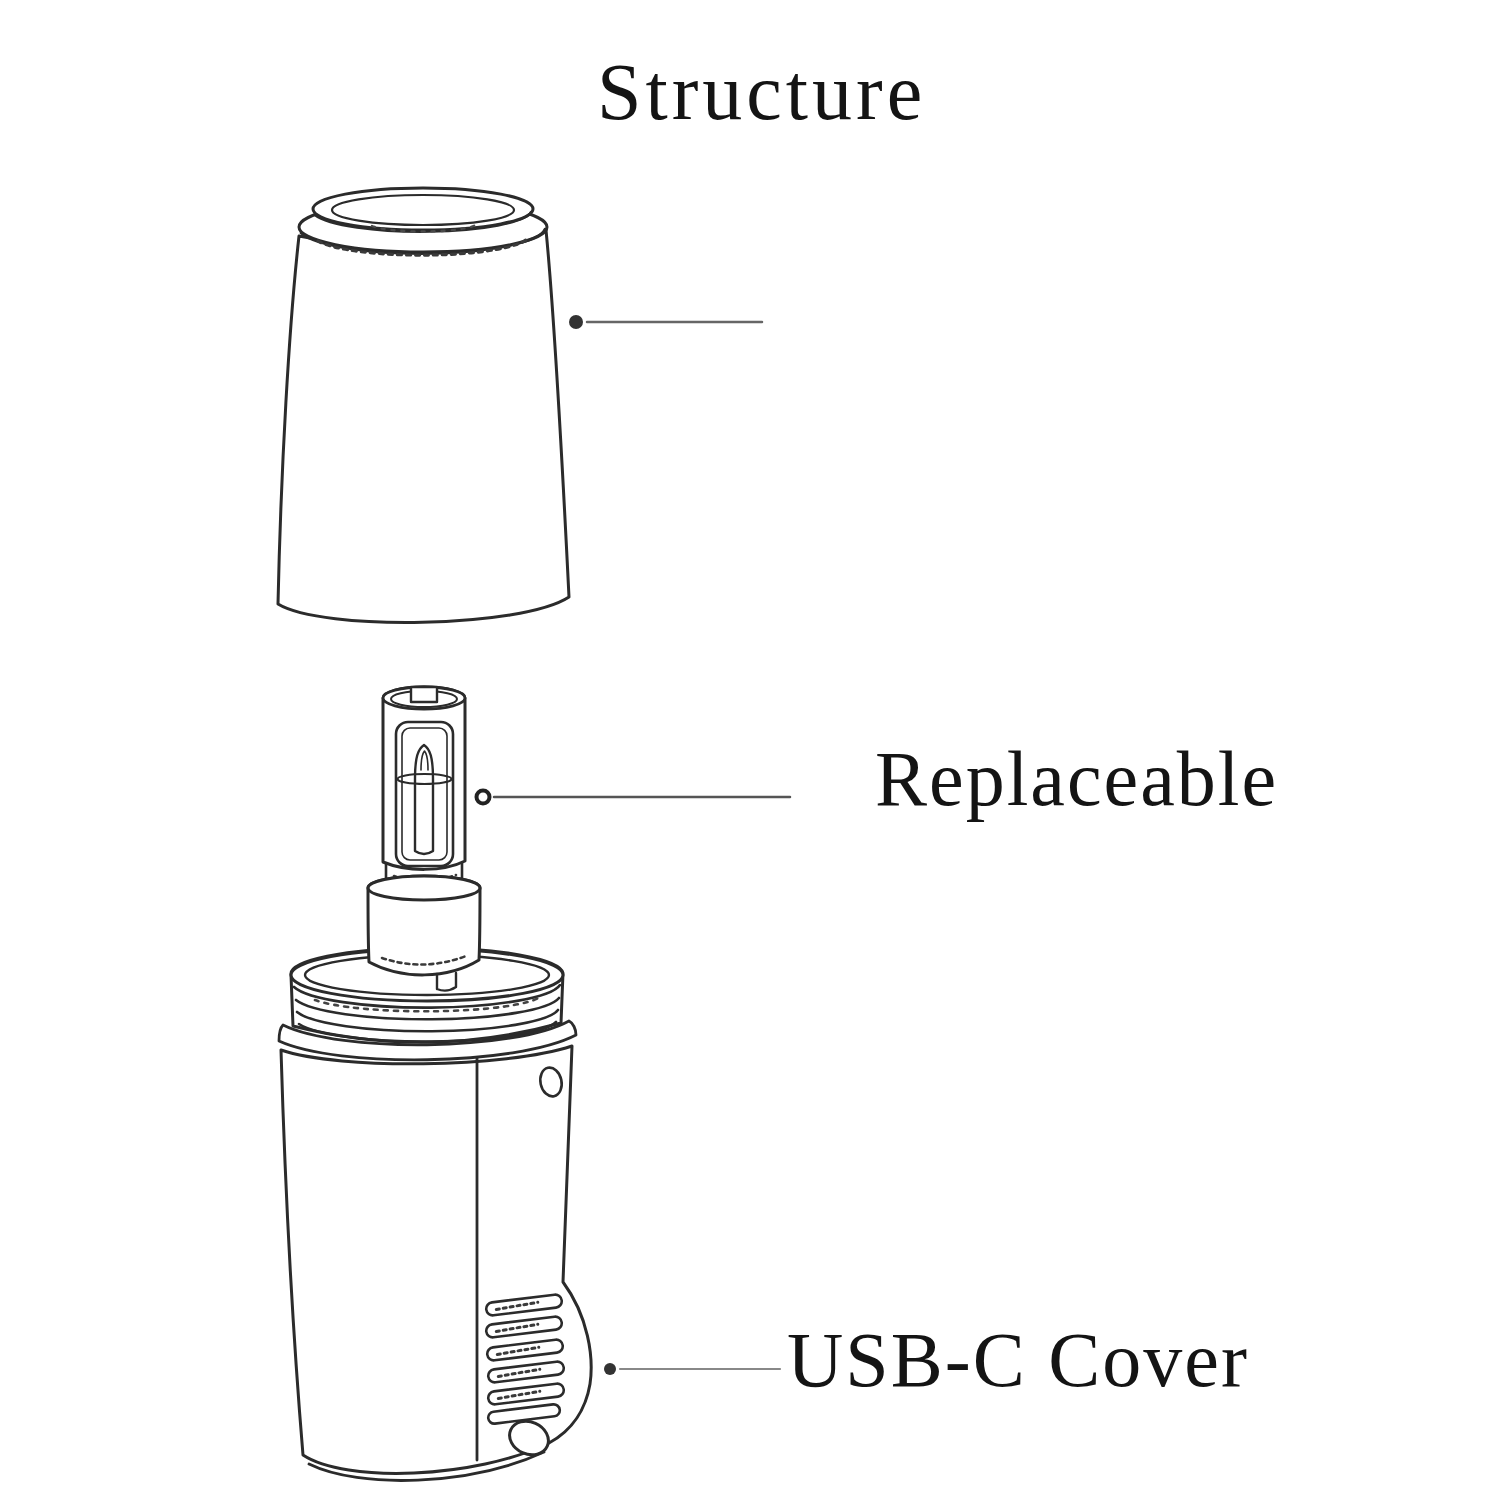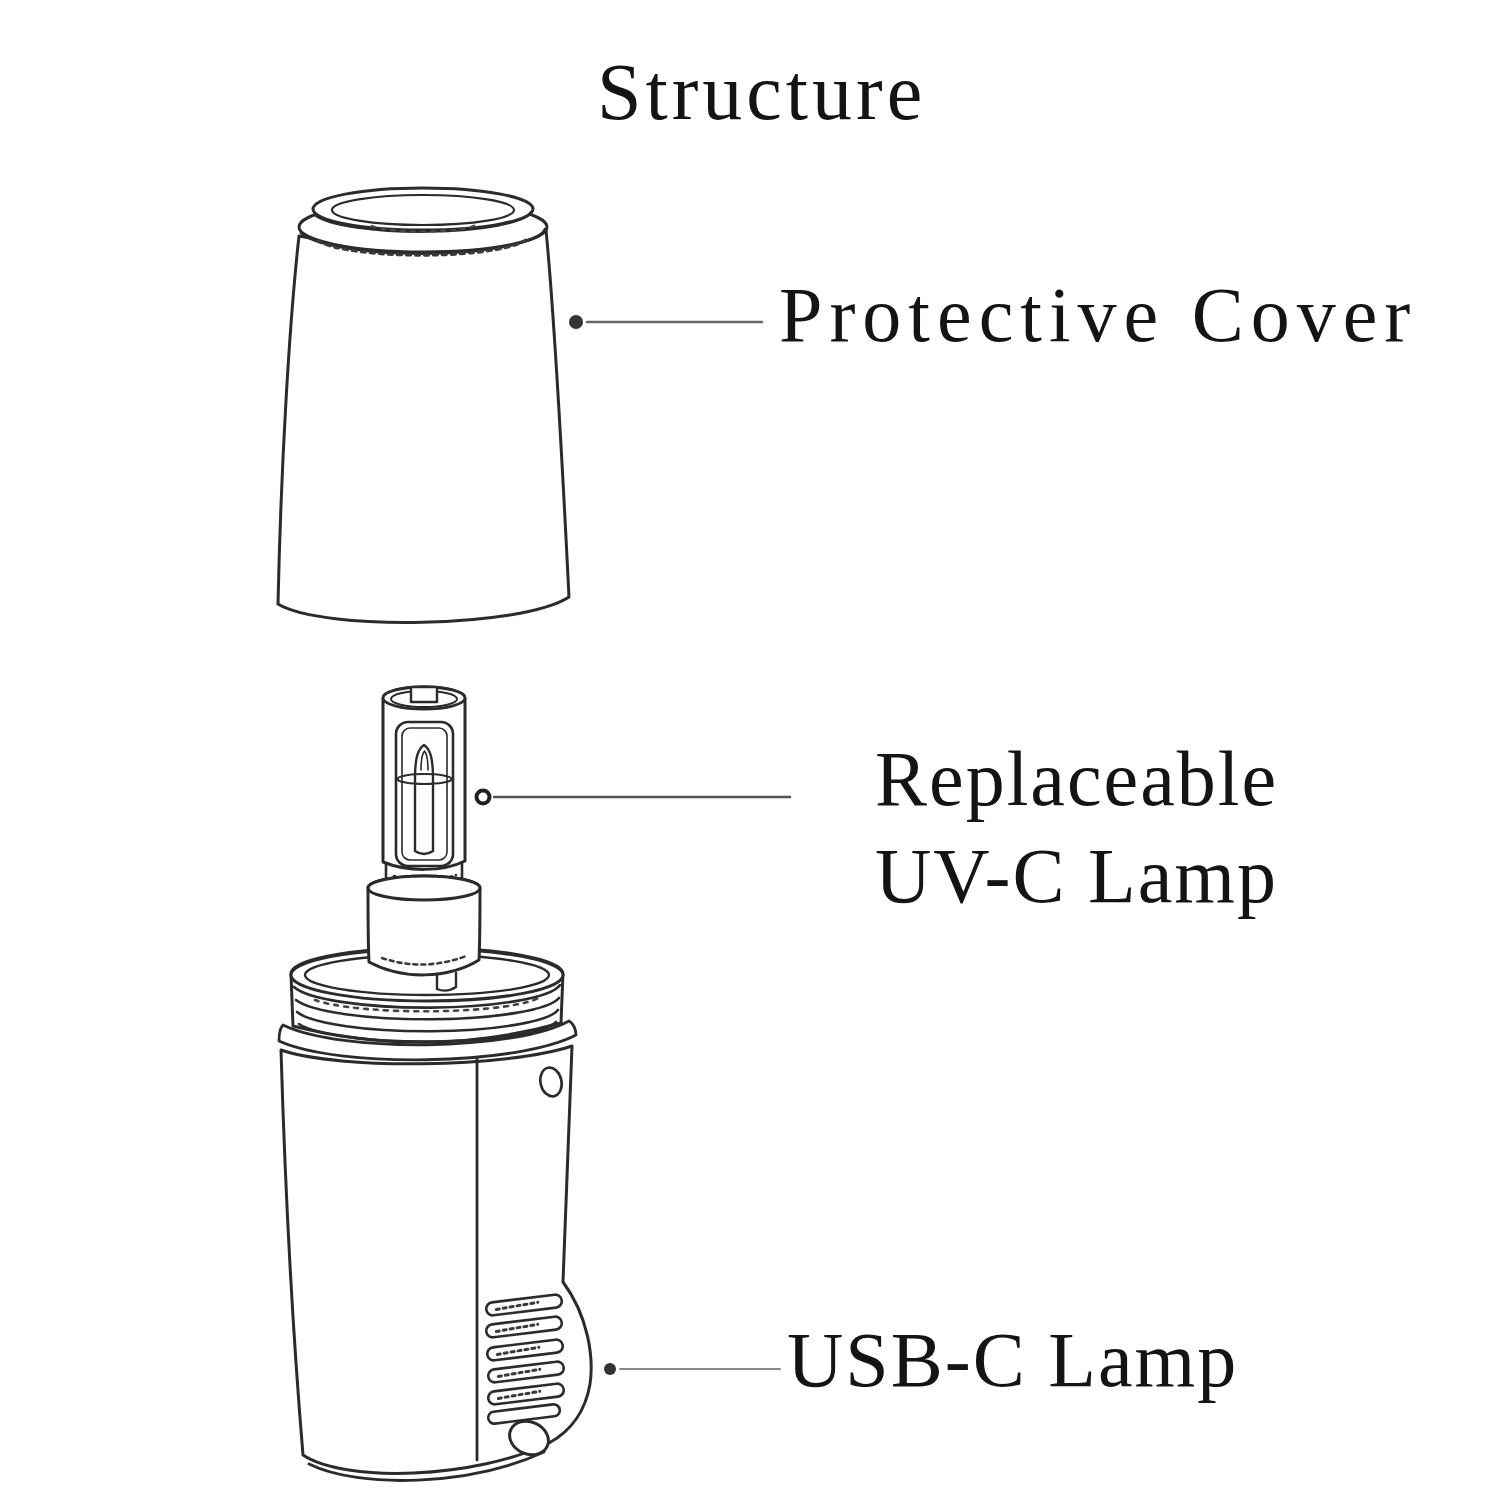--- a/index.html
+++ b/index.html
@@ -159,22 +159,20 @@
       </g>
       <g>
         <circle cx="610" cy="1369" r="6" fill="#333333"></circle>
         <line x1="620" y1="1369" x2="780" y2="1369" stroke="#888888" stroke-width="2.2"></line>
       </g>
     </g>
   </svg>
 
   <div class="label title">Structure</div>
 
-  <div class="label lbl-cover">Protective Cover</div>
 
   <div class="label lbl-lamp">
     <div>Replaceable</div>
-    <div>UV-C Lamp</div>
   </div>
 
-  <div class="label lbl-usb">USB-C Lamp</div>
+  <div class="label lbl-usb">USB-C Cover</div>
 
 </div>
 
 </body></html>

